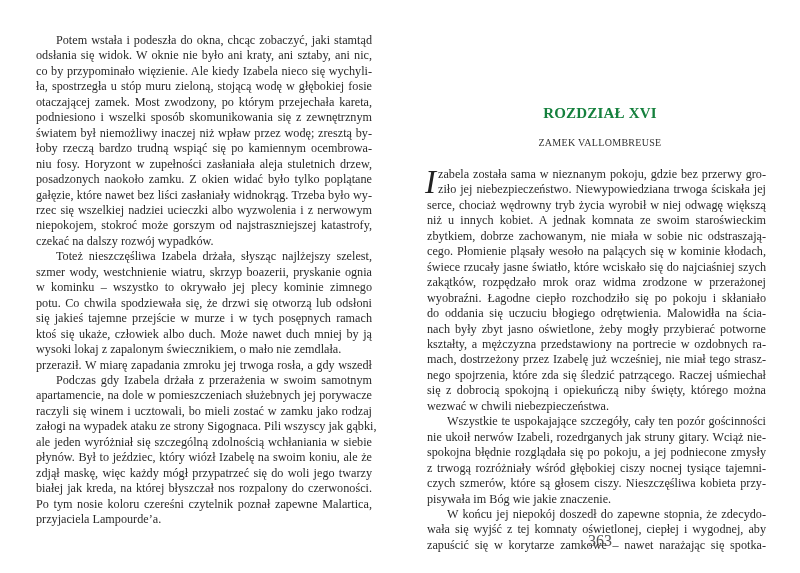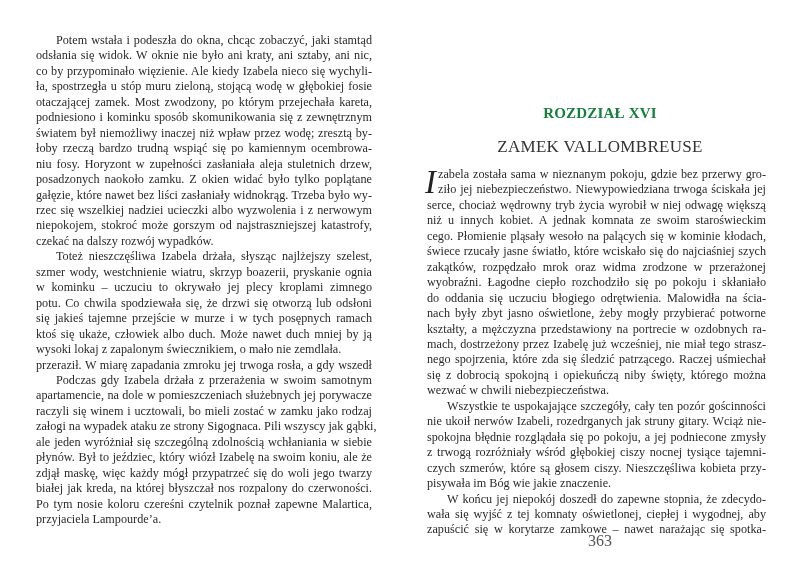--- a/index.html
+++ b/index.html
@@ -11,51 +11,51 @@
   .body-text { position: absolute; font-size: 12.2px; line-height: 15.45px;
                text-align: justify; hyphens: manual; }
   .left .body-text { left: 36px; width: 336px; top: 33px; }
   .right .body-text { left: 27px; width: 339px; top: 167px; }
   .line { display: block; text-align: justify; text-align-last: justify; white-space: nowrap; overflow: visible; }
   .line.last { text-align-last: left; }
   .line.indent { padding-left: 20px; }
   .chapter-title { position: absolute; left: 0; width: 400px; top: 105px; text-align: center;
                    font-size: 15px; font-weight: bold; letter-spacing: 0.2px; color: #15803d; }
   .chapter-subtitle { position: absolute; left: 0; width: 400px; top: 137px; text-align: center;
-                      font-size: 17px; letter-spacing: 0.3px; color: #333; }
+                      font-size: 10px; letter-spacing: 0.3px; color: #333; }
   .dropcap { float: left; font-size: 33px; line-height: 27px; font-style: italic;
              margin: 2px 2px 0 -2px; color: #222; }
   .page-number { position: absolute; left: 0; width: 400px; top: 532px; text-align: center;
                  font-size: 16px; color: #555; }
 </style>
 </head>
 <body>
 
 <div class="page left">
   <div class="body-text" id="left-body">
       <div>
         <span class="line indent">Potem wstała i podeszła do okna, chcąc zobaczyć, jaki stamtąd</span>
         <span class="line">odsłania się widok. W oknie nie było ani kraty, ani sztaby, ani nic,</span>
         <span class="line">co by przypominało więzienie. Ale kiedy Izabela nieco się wychyli-</span>
         <span class="line">ła, spostrzegła u stóp muru zieloną, stojącą wodę w głębokiej fosie</span>
         <span class="line">otaczającej zamek. Most zwodzony, po którym przejechała kareta,</span>
-        <span class="line">podniesiono i kominku sposób skomunikowania się z zewnętrznym</span>
+        <span class="line">podniesiono i wszelki sposób skomunikowania się z zewnętrznym</span>
         <span class="line">światem był niemożliwy inaczej niż wpław przez wodę; zresztą by-</span>
         <span class="line">łoby rzeczą bardzo trudną wspiąć się po kamiennym ocembrowa-</span>
         <span class="line">niu fosy. Horyzont w zupełności zasłaniała aleja stuletnich drzew,</span>
         <span class="line">posadzonych naokoło zamku. Z okien widać było tylko poplątane</span>
         <span class="line">gałęzie, które nawet bez liści zasłaniały widnokrąg. Trzeba było wy-</span>
         <span class="line">rzec się wszelkiej nadziei ucieczki albo wyzwolenia i z nerwowym</span>
         <span class="line">niepokojem, stokroć może gorszym od najstraszniejszej katastrofy,</span>
         <span class="line last">czekać na dalszy rozwój wypadków.</span>
       </div>
       <div>
         <span class="line indent">Toteż nieszczęśliwa Izabela drżała, słysząc najlżejszy szelest,</span>
         <span class="line">szmer wody, westchnienie wiatru, skrzyp boazerii, pryskanie ognia</span>
-        <span class="line">w kominku – uczuciu to okrywało jej plecy kroplami zimnego</span>
+        <span class="line">w kominku – wszystko to okrywało jej plecy kominie zimnego</span>
         <span class="line">potu. Co chwila spodziewała się, że drzwi się otworzą lub odsłoni</span>
         <span class="line">się jakieś tajemne przejście w murze i w tych posępnych ramach</span>
         <span class="line">ktoś się ukaże, człowiek albo duch. Może nawet duch mniej by ją</span>
         <span class="line last">wysoki lokaj z zapalonym świecznikiem, o mało nie zemdlała.</span>
         <span class="line">przeraził. W miarę zapadania zmroku jej trwoga rosła, a gdy wszedł</span>
       </div>
       <div>
         <span class="line indent">Podczas gdy Izabela drżała z przerażenia w swoim samotnym</span>
         <span class="line">apartamencie, na dole w pomieszczeniach służebnych jej porywacze</span>
         <span class="line">raczyli się winem i ucztowali, bo mieli zostać w zamku jako rodzaj</span>
@@ -73,20 +73,21 @@
 <div class="page right">
   <div class="chapter-title">ROZDZIAŁ XVI</div>
   <div class="chapter-subtitle">ZAMEK VALLOMBREUSE</div>
   <div class="body-text" id="right-body">
       <div>
         <span class="dropcap">I</span>
         <span class="line">zabela została sama w nieznanym pokoju, gdzie bez przerwy gro-</span>
         <span class="line">ziło jej niebezpieczeństwo. Niewypowiedziana trwoga ściskała jej</span>
         <span class="line">serce, chociaż wędrowny tryb życia wyrobił w niej odwagę większą</span>
         <span class="line">niż u innych kobiet. A jednak komnata ze swoim staroświeckim</span>
+        <span class="line">zbytkiem, dobrze zachowanym, nie miała w sobie nic odstraszają-</span>
         <span class="line">cego. Płomienie pląsały wesoło na palących się w kominie kłodach,</span>
         <span class="line">świece rzucały jasne światło, które wciskało się do najciaśniej szych</span>
         <span class="line">zakątków, rozpędzało mrok oraz widma zrodzone w przerażonej</span>
         <span class="line">wyobraźni. Łagodne ciepło rozchodziło się po pokoju i skłaniało</span>
         <span class="line">do oddania się uczuciu błogiego odrętwienia. Malowidła na ścia-</span>
         <span class="line">nach były zbyt jasno oświetlone, żeby mogły przybierać potworne</span>
         <span class="line">kształty, a mężczyzna przedstawiony na portrecie w ozdobnych ra-</span>
         <span class="line">mach, dostrzeżony przez Izabelę już wcześniej, nie miał tego strasz-</span>
         <span class="line">nego spojrzenia, które zda się śledzić patrzącego. Raczej uśmiechał</span>
         <span class="line">się z dobrocią spokojną i opiekuńczą niby święty, którego można</span>

